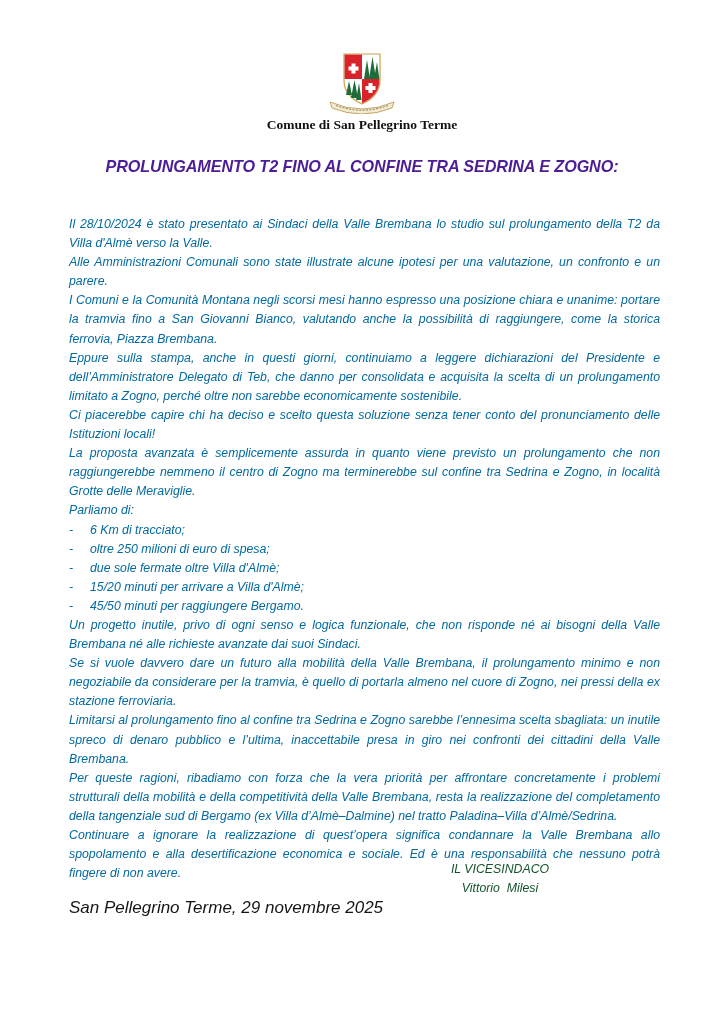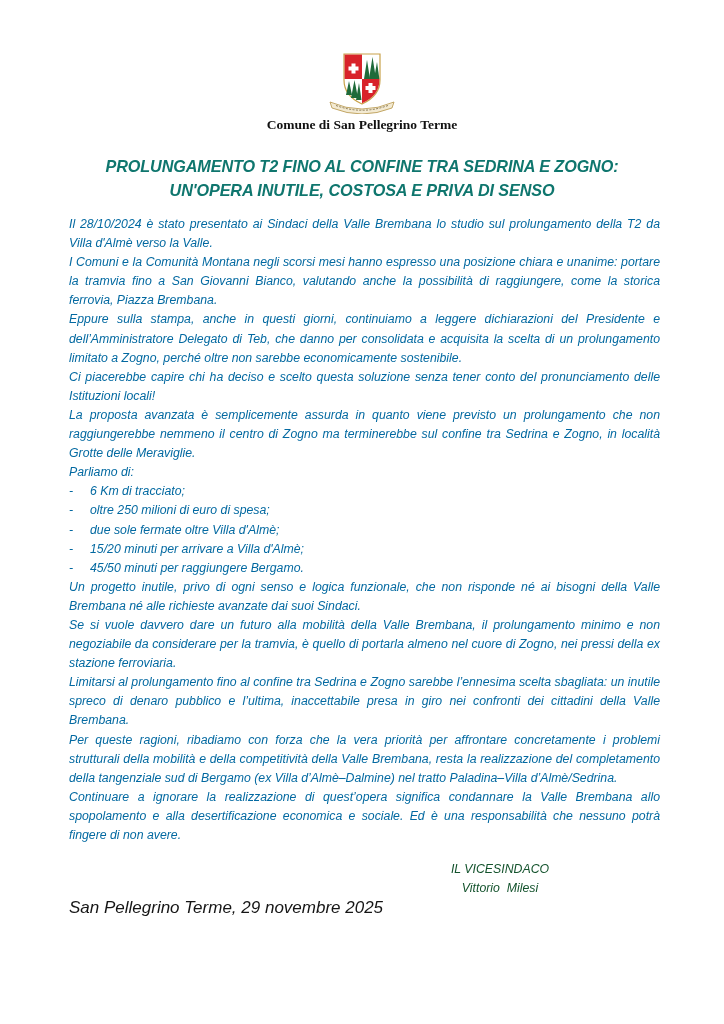--- a/index.html
+++ b/index.html
@@ -1,20 +1,20 @@
 <!DOCTYPE html>
 <html><head>
 <meta charset="utf-8">
 <style>
   html, body { margin: 0; padding: 0; background: #ffffff; }
   body { width: 724px; height: 1024px; position: relative; overflow: hidden; font-family: "Liberation Sans", sans-serif; color: #111; }
   .page { position: absolute; left: 0; top: 0; width: 724px; height: 1024px; }
   .crest { position: absolute; left: 320px; top: 50px; width: 84px; height: 64px; }
   .municipality { position: absolute; top: 117px; left: 0; width: 724px; text-align: center; font-family: "Liberation Serif", serif; font-weight: bold; font-size: 13.5px; color: #111; }
-  .title { position: absolute; top: 154px; left: 0; width: 724px; text-align: center; font-family: "Liberation Sans", sans-serif; font-weight: bold; font-style: italic; color: #0f766e; font-size: 16.2px; line-height: 24px; letter-spacing: -0.1px; }
+  .title { position: absolute; top: 154px; left: 0; width: 724px; text-align: center; font-family: "Liberation Sans", sans-serif; font-weight: bold; font-style: italic; color: #4c1d95; font-size: 16.2px; line-height: 24px; letter-spacing: -0.1px; }
   .body { position: absolute; top: 215px; left: 69px; width: 591px; font-family: "Liberation Sans", sans-serif; font-style: italic; font-size: 12.3px; line-height: 19.1px; color: #0369a1; }
   .body p { margin: 0; text-align: justify; text-align-last: left; }
   .body p.nj { text-align: right; }
   .list { margin: 0; padding: 0; list-style: none; }
   .list li { position: relative; padding-left: 21px; }
   .list li .dash { position: absolute; left: 0; }
   .signature { position: absolute; top: 860px; left: 430px; width: 140px; text-align: center; font-family: "Liberation Sans", sans-serif; font-style: italic; font-size: 12.3px; line-height: 19px; color: #14532d; }
   .place-date { position: absolute; top: 898px; left: 69px; font-family: "Liberation Sans", sans-serif; font-style: italic; font-size: 17px; color: #151515; }
 </style>
 </head>
@@ -43,25 +43,25 @@
     <rect x="45.5" y="36" width="10" height="4" fill="#fff"></rect>
 
     <path d="M10 52 Q42 66 74 52 L72 58 Q42 70 12 58 Z" fill="#f3ead2" stroke="#b59448" stroke-width="0.8"></path>
     <path d="M16 55.5 Q42 65 68 55.5" fill="none" stroke="#8a7a55" stroke-width="1" stroke-dasharray="2 1.4"></path>
   </svg>
 
   <div class="municipality">Comune di San Pellegrino Terme</div>
 
   <div class="title">
     <div>PROLUNGAMENTO T2 FINO AL CONFINE TRA SEDRINA E ZOGNO:</div>
-    <div>UN'OPERA INUTILE, COSTOSA E PRIVA DI SENSO</div>
   </div>
 
   <div class="body">
     <p>Il 28/10/2024 è stato presentato ai Sindaci della Valle Brembana lo studio sul prolungamento della T2 da Villa d'Almè verso la Valle.</p>
+    <p>Alle Amministrazioni Comunali sono state illustrate alcune ipotesi per una valutazione, un confronto e un parere.</p>
     <p>I Comuni e la Comunità Montana negli scorsi mesi hanno espresso una posizione chiara e unanime: portare la tramvia fino a San Giovanni Bianco, valutando anche la possibilità di raggiungere, come la storica ferrovia, Piazza Brembana.</p>
     <p>Eppure sulla stampa, anche in questi giorni, continuiamo a leggere dichiarazioni del Presidente e dell’Amministratore Delegato di Teb, che danno per consolidata e acquisita la scelta di un prolungamento limitato a Zogno, perché oltre non sarebbe economicamente sostenibile.</p>
     <p>Ci piacerebbe capire chi ha deciso e scelto questa soluzione senza tener conto del pronunciamento delle Istituzioni locali!</p>
     <p>La proposta avanzata è semplicemente assurda in quanto viene previsto un prolungamento che non raggiungerebbe nemmeno il centro di Zogno ma terminerebbe sul confine tra Sedrina e Zogno, in località Grotte delle Meraviglie.</p>
     <p class="nj">Parliamo di:</p>
     <ul class="list">
       <li><span class="dash">-</span><span>6 Km di tracciato;</span></li>
       <li><span class="dash">-</span><span>oltre 250 milioni di euro di spesa;</span></li>
       <li><span class="dash">-</span><span>due sole fermate oltre Villa d'Almè;</span></li>
       <li><span class="dash">-</span><span>15/20 minuti per arrivare a Villa d'Almè;</span></li>

